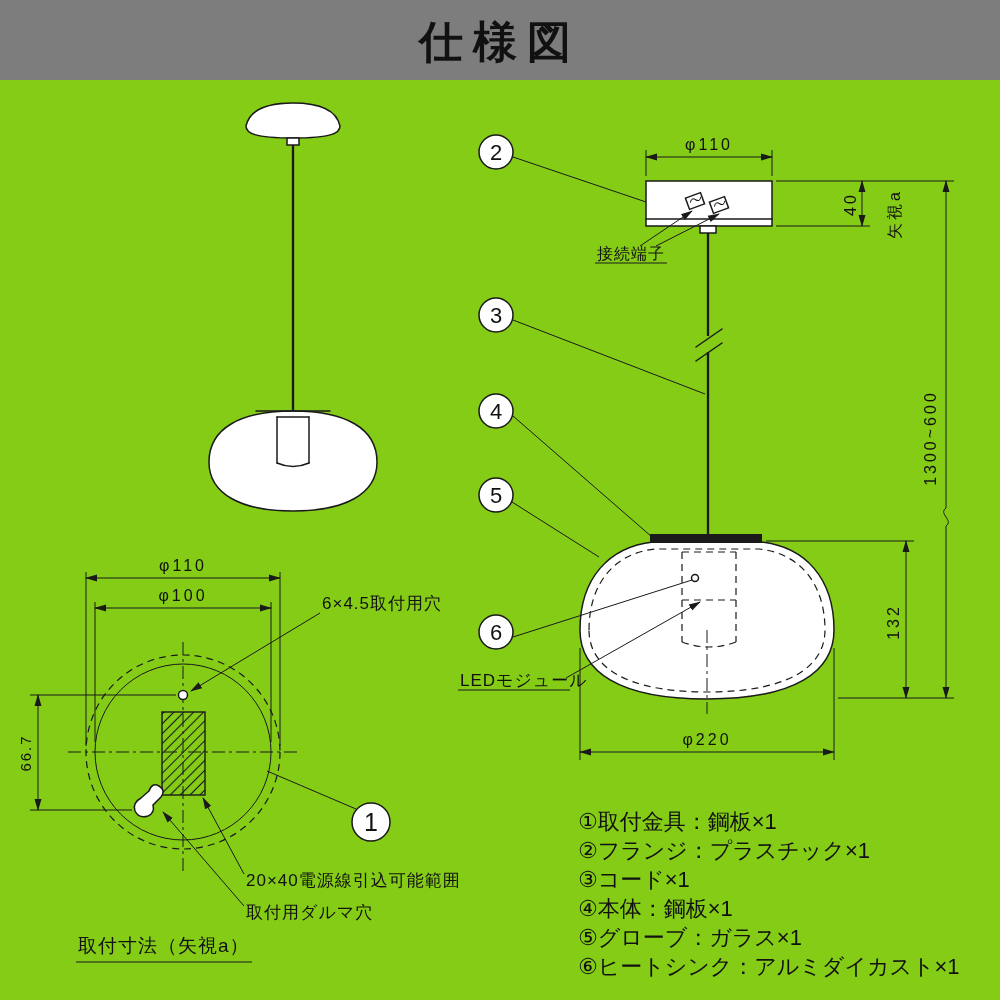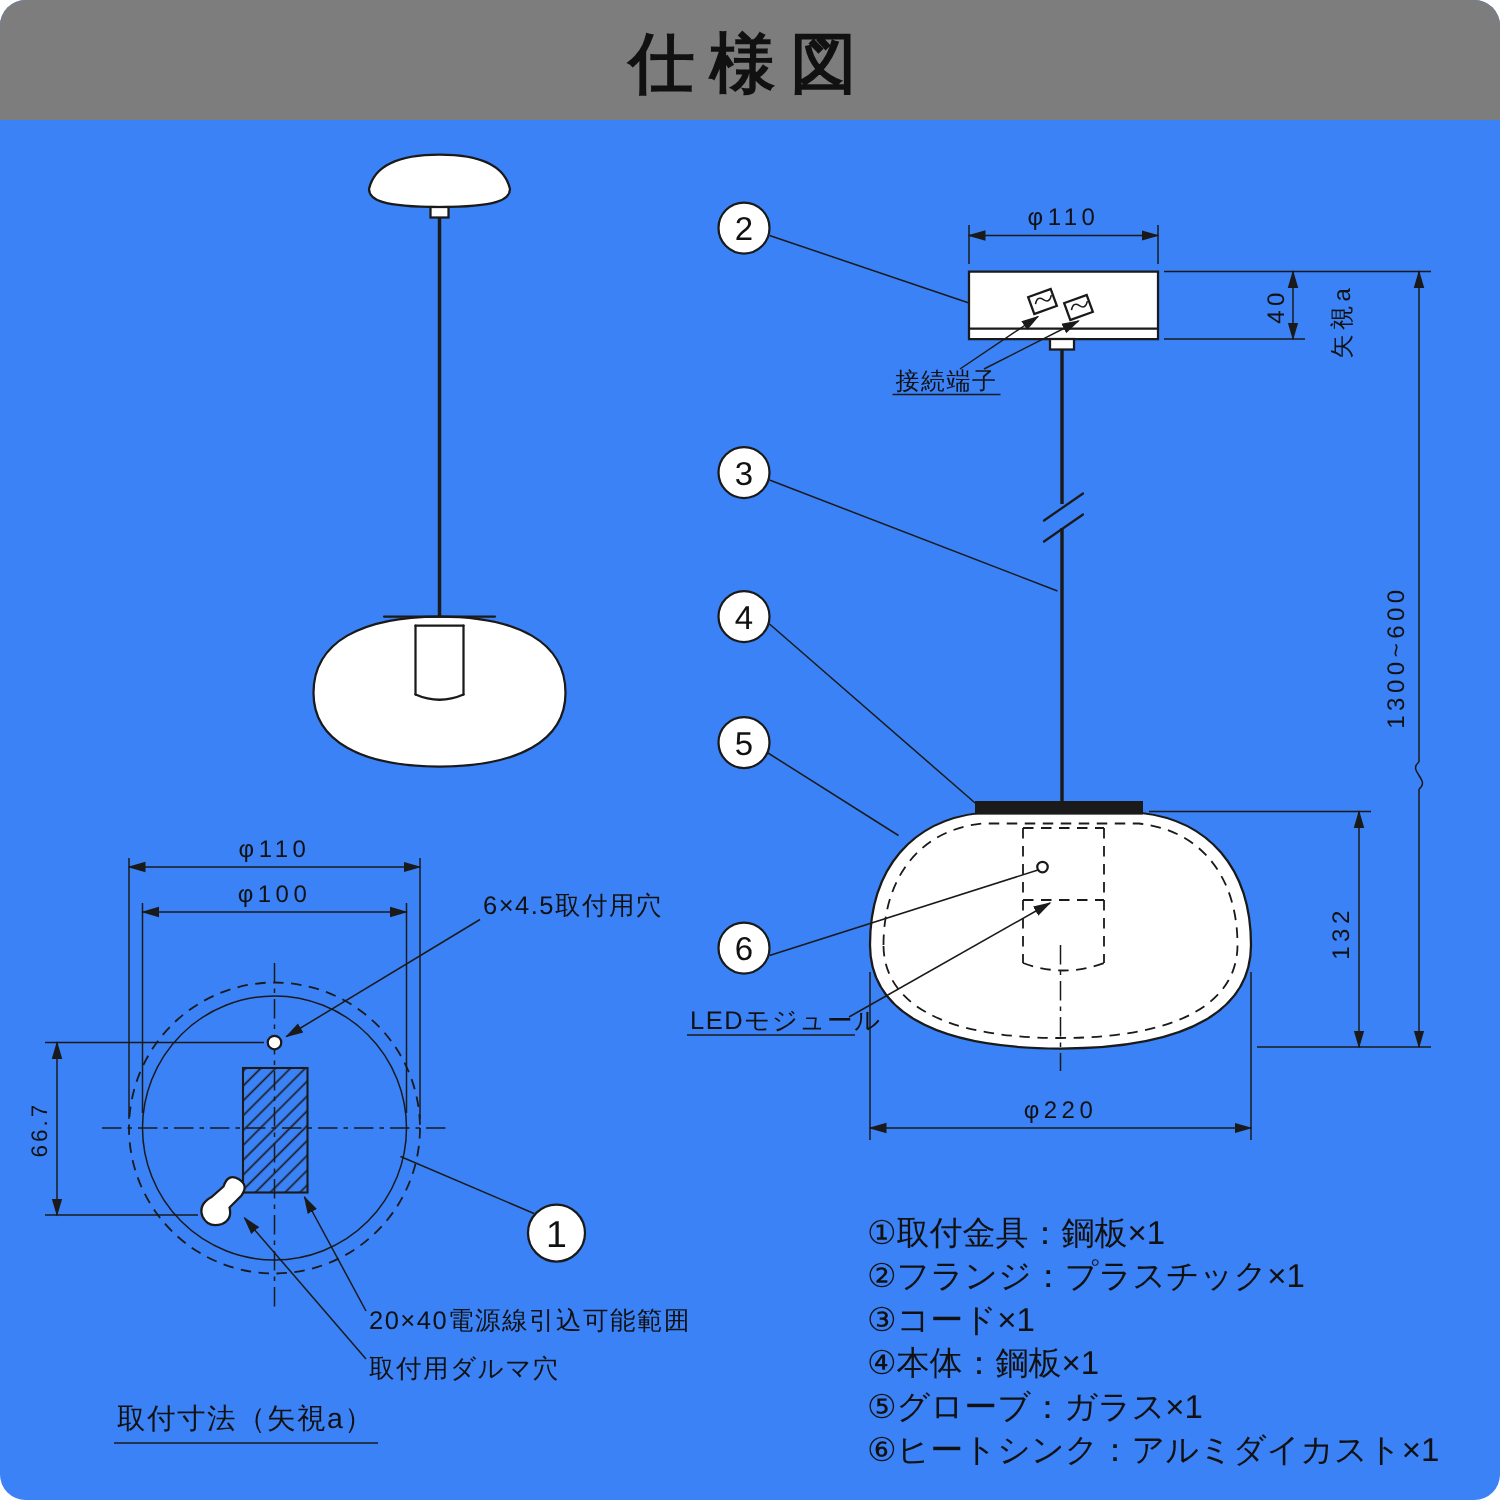--- a/index.html
+++ b/index.html
@@ -1,16 +1,16 @@
 <!DOCTYPE html>
 <html><head>
 <meta charset="utf-8">
 <style>
   html,body { margin:0; padding:0; background:#ffffff; }
-  .page { position:relative; width:1000px; height:1000px; background:#3b82f6; overflow:hidden;border-radius:17px; }
+  .page { position:relative; width:1000px; height:1000px; background:#84cc16; overflow:hidden; }
   svg { display:block; }
   text { font-family:"Liberation Sans","DejaVu Sans",sans-serif; fill:#111111; }
   .ttl { font-size:44px; font-weight:bold; letter-spacing:10px; }
   .ln  { stroke:#1a1a1a; stroke-width:1.5; fill:none; stroke-linecap:round; }
   .lnw { stroke:#1a1a1a; stroke-width:1.5; fill:#ffffff; }
   .thin{ stroke:#1a1a1a; stroke-width:1; fill:none; }
   .cord{ stroke:#1a1a1a; stroke-width:2.3; fill:none; }
   .dash{ stroke:#1a1a1a; stroke-width:1.2; fill:none; stroke-dasharray:7 5; }
   .cl  { stroke:#1a1a1a; stroke-width:1; fill:none; stroke-dasharray:13 4 3 4; }
   .dimt{ font-size:16px; letter-spacing:3px; }

